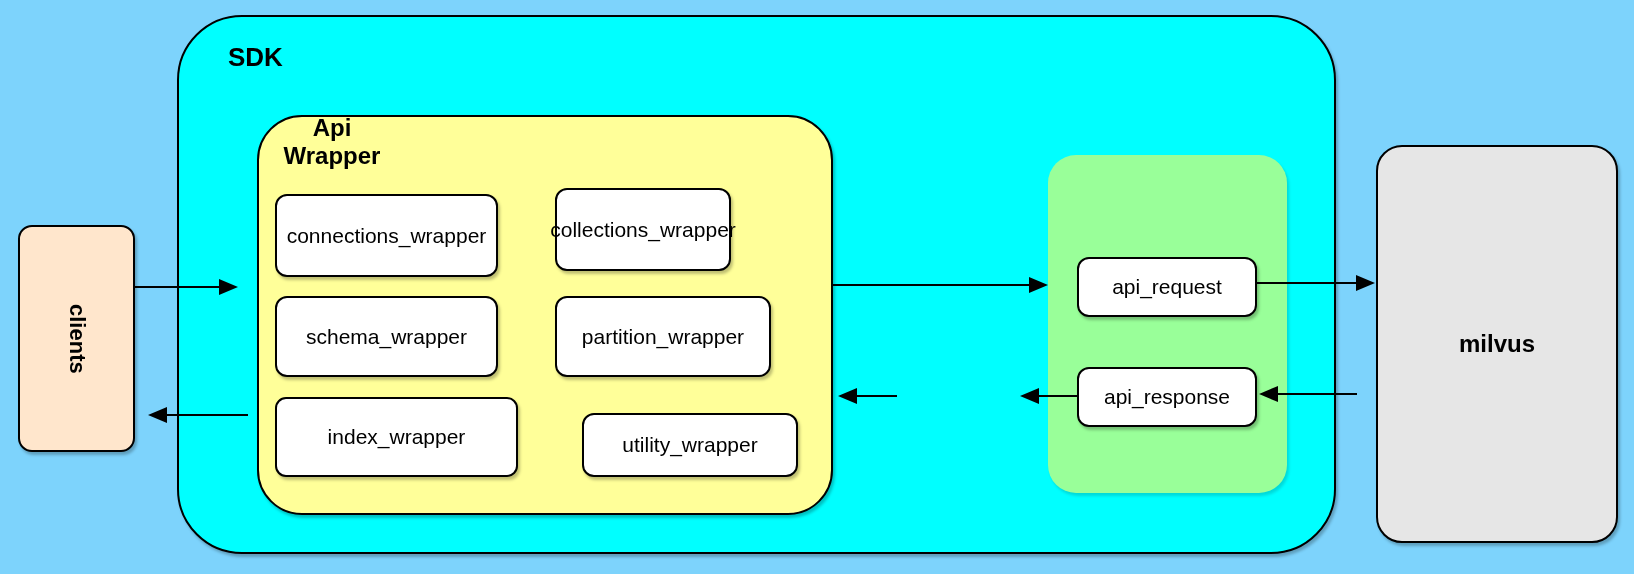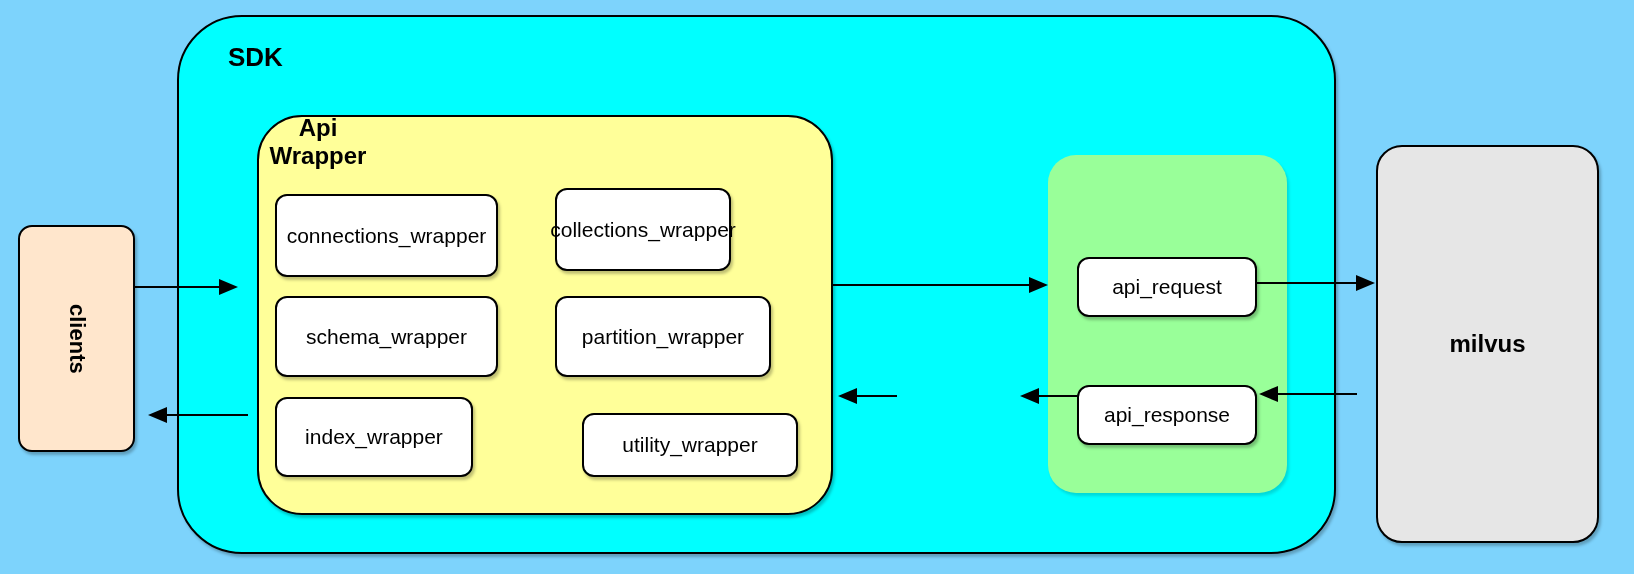--- a/index.html
+++ b/index.html
@@ -65,40 +65,40 @@
 </style>
 </head>
 <body>
 
 <div id="canvas">
 
   <div class="shape" style="left: 177px; top: 15px; width: 1159px; height: 539px; border-radius: 65px; z-index: 1; background-color: rgb(0, 255, 255);"></div>
   <div class="container-label" style="left:228px; top:42px; font-size:26px; z-index:10;">SDK</div>
 
   <div class="shape" style="left: 257px; top: 115px; width: 576px; height: 400px; border-radius: 45px; z-index: 2; background-color: rgb(255, 255, 153);"></div>
-  <div class="container-label" style="left:262px; top:114px; width:112px; font-size:24px; line-height:28px; text-align:center; z-index:10;">Api Wrapper</div>
+  <div class="container-label" style="left:276px; top:114px; width:112px; font-size:24px; line-height:28px; text-align:center; z-index:10;">Api Wrapper</div>
 
   <div class="shape node" style="left:275px; top:194px; width:223px; height:83px; z-index:5;">connections_wrapper</div>
   <div class="shape node" style="left:555px; top:188px; width:176px; height:83px; z-index:5;">collections_wrapper</div>
   <div class="shape node" style="left:555px; top:296px; width:216px; height:81px; z-index:5;">partition_wrapper</div>
   <div class="shape node" style="left:275px; top:296px; width:223px; height:81px; z-index:5;">schema_wrapper</div>
-  <div class="shape node" style="left:275px; top:397px; width:198px; height:80px; z-index:5;">index_wrapper</div>
+  <div class="shape node" style="left:275px; top:397px; width:243px; height:80px; z-index:5;border-radius:11px;">index_wrapper</div>
   <div class="shape node" style="left:582px; top:397px; width:216px; height:64px; z-index:5;margin-top:16px;">utility_wrapper</div>
 
 
   <div style="position: absolute; left: 1048px; top: 155px; width: 239px; height: 338px; border-radius: 28px; z-index: 2; box-shadow: rgba(0, 0, 0, 0.15) 2px 3px 3px; background-color: rgb(153, 255, 153);"></div>
 
   <div class="shape node" style="left:1077px; top:257px; width:180px; height:60px; z-index:5;">api_request</div>
-  <div class="shape node" style="left:1077px; top:385px; width:180px; height:60px; z-index:5;">api_response</div>
+  <div class="shape node" style="left:1077px; top:367px; width:180px; height:60px; z-index:5;">api_response</div>
 
   <div class="shape" style="left: 18px; top: 225px; width: 117px; height: 227px; border-radius: 14px; z-index: 5; display: flex; align-items: center; justify-content: center; background-color: rgb(255, 230, 204);">
     <span class="vertical-label">clients</span>
   </div>
 
-  <div class="shape" style="left: 1376px; top: 145px; width: 223px; height: 398px; border-radius: 26px; z-index: 5; display: flex; align-items: center; justify-content: center; background-color: rgb(230, 230, 230);">
+  <div class="shape" style="left: 1376px; top: 145px; width: 242px; height: 398px; border-radius: 26px; z-index: 5; display: flex; align-items: center; justify-content: center; background-color: rgb(230, 230, 230);">
     <span style="font-weight:bold; font-size:24px; color:#000;">milvus</span>
   </div>
 
   <div>
     <div class="arrow-line" style="left:135px; top:286px; width:85px;"></div>
     <div class="arrow-head head-right" style="left:219px; top:279px;"></div>
   </div>
 
   <div>
     <div class="arrow-line" style="left:165px; top:414px; width:83px;"></div>

